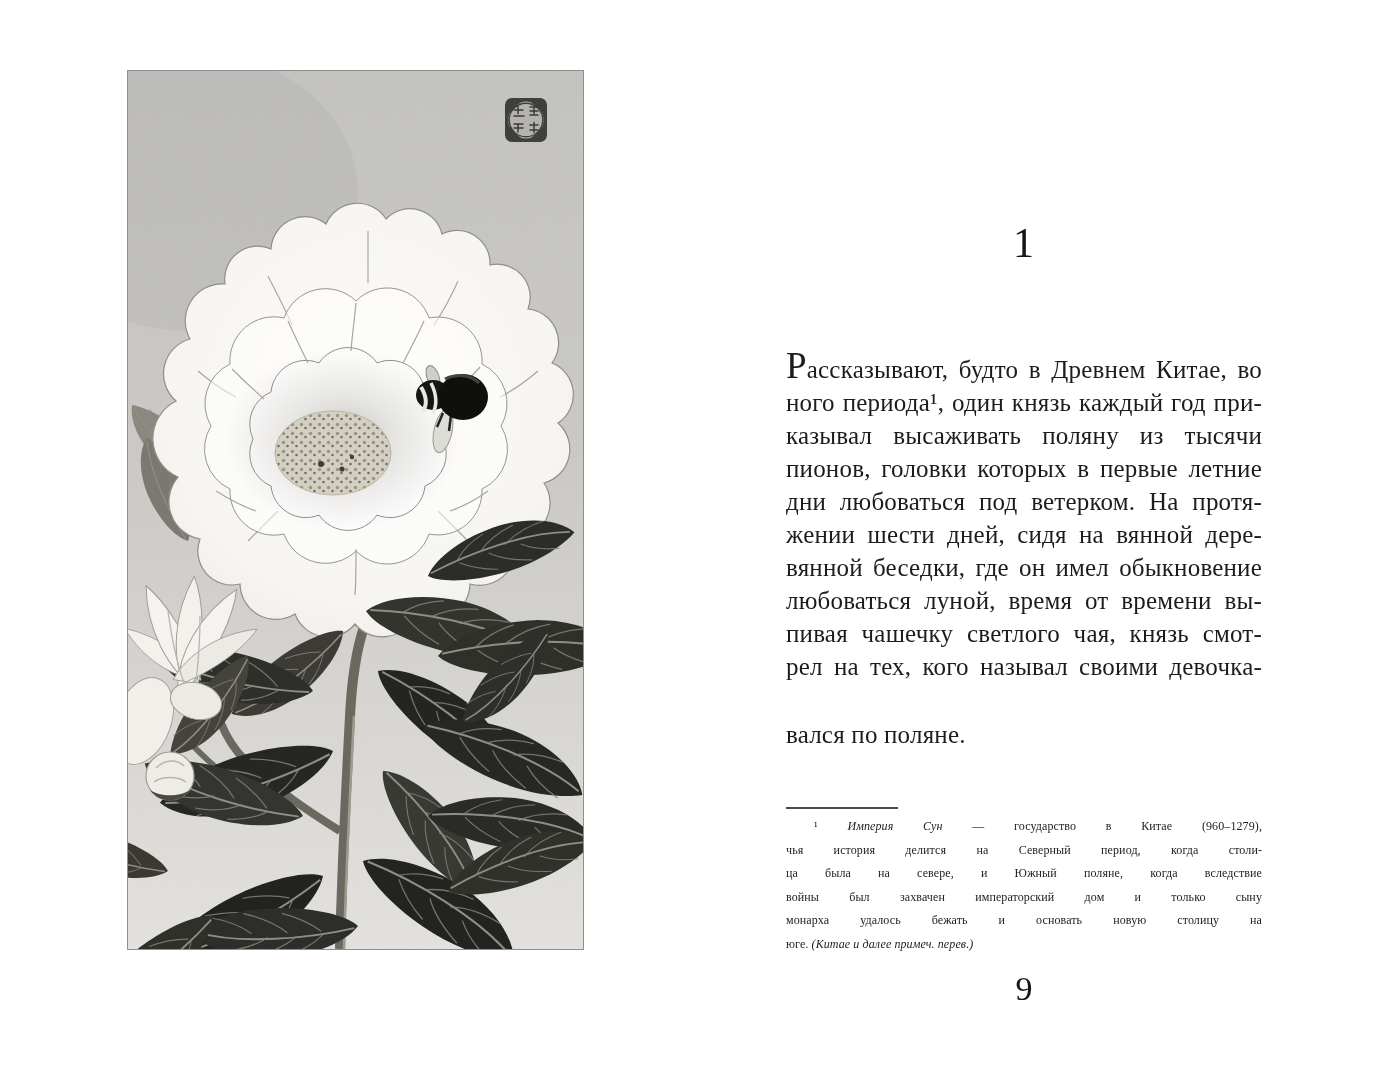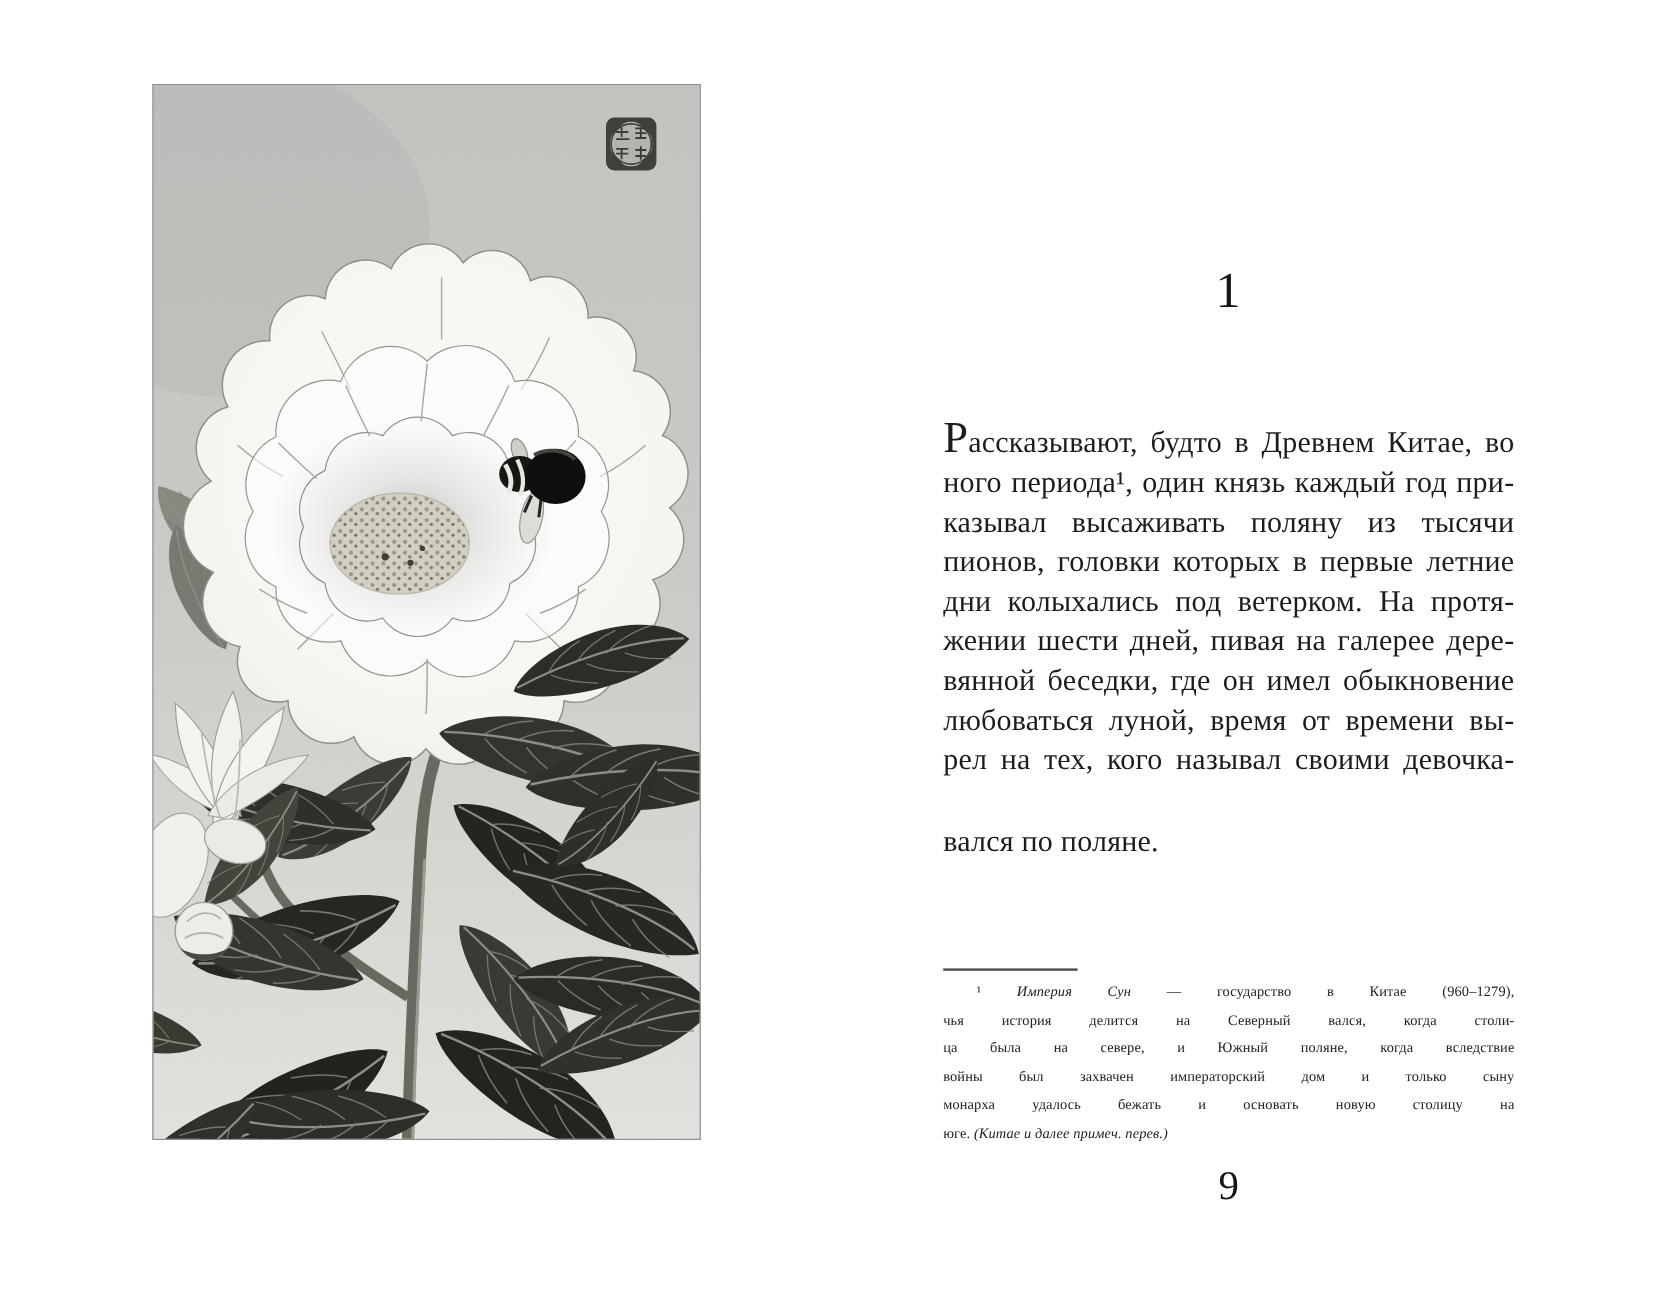--- a/index.html
+++ b/index.html
@@ -189,33 +189,34 @@
     </svg>
   </figure>
 
   <div class="rcol chapter-number" style="position:absolute;">1</div>
 
   <div class="rcol bodyblock" style="position:absolute;">
     <p class="bline"><span class="initial">Р</span><span>ассказывают, будто в Древнем Китае, во</span></p>
     <p class="bline">ного периода¹, один князь каждый год при-</p>
     <p class="bline">казывал высаживать поляну из тысячи</p>
     <p class="bline">пионов, головки которых в первые летние</p>
-    <p class="bline">дни колыхались под ветерком. На протя-</p>
-    <p class="bline">жении шести дней, пивая на галерее дере-</p>
+    <p class="bline">дни любоваться под ветерком. На протя-</p>
+    <p class="bline">жении шести дней, сидя на вянной дере-</p>
     <p class="bline">вянной беседки, где он имел обыкновение</p>
     <p class="bline">любоваться луной, время от времени вы-</p>
+    <p class="bline">пивая чашечку светлого чая, князь смот-</p>
     <p class="bline">рел на тех, кого называл своими девочка-</p>
     <p class="bline last">вался по поляне.</p>
   </div>
 
   <div class="rcol frule" style="position:absolute;"></div>
 
   <div class="rcol fblock" style="position:absolute;">
     <p class="fline indent"><span>¹ </span><span class="italic">Империя Сун</span><span> — государство в Китае (960–1279),</span></p>
-    <p class="fline">чья история делится на Северный вался, когда столи-</p>
+    <p class="fline">чья история делится на Северный период, когда столи-</p>
     <p class="fline">ца была на севере, и Южный поляне, когда вследствие</p>
     <p class="fline">войны был захвачен императорский дом и только сыну</p>
     <p class="fline">монарха удалось бежать и основать новую столицу на</p>
     <p class="fline last"><span>юге. </span><span class="italic">(Китае и далее примеч. перев.)</span></p>
   </div>
 
   <div class="rcol folio" style="position:absolute;">9</div>
 
 </div>
 

